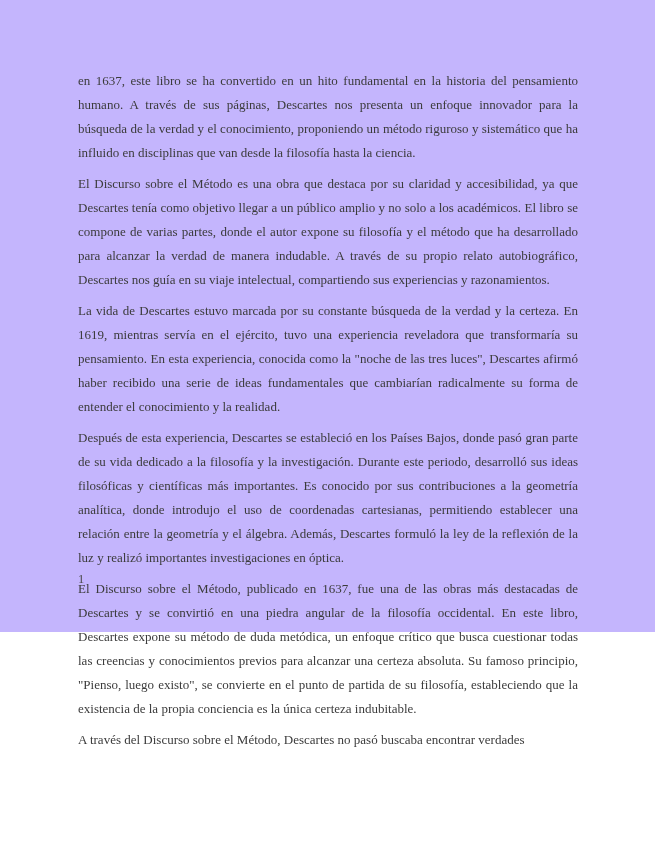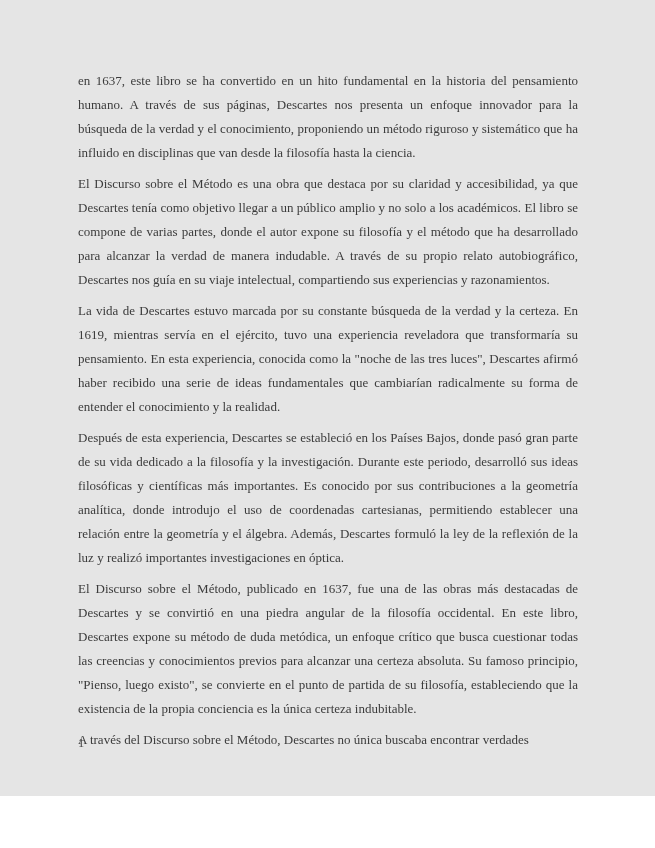--- a/index.html
+++ b/index.html
@@ -9,22 +9,22 @@
   }
   body {
     width: 655px;
     height: 848px;
     overflow: hidden;
     font-family: "Liberation Serif", "DejaVu Serif", serif;
   }
   .page {
     position: relative;
     width: 655px;
-    height: 796px;
-    background: #e5e5e5;
+    height: 632px;
+    background: #c4b5fd;
     box-sizing: border-box;
     padding: 69px 77px 0 78px;
   }
   .content p {
     margin: 0 0 7px 0;
     font-size: 13px;
     line-height: 24px;
     color: #3b3b3b;
     text-align: justify;
     text-justify: inter-word;
@@ -40,16 +40,16 @@
 </head>
 <body>
 
 <div class="page">
   <div class="content">
     <p>en 1637, este libro se ha convertido en un hito fundamental en la historia del pensamiento humano. A través de sus páginas, Descartes nos presenta un enfoque innovador para la búsqueda de la verdad y el conocimiento, proponiendo un método riguroso y sistemático que ha influido en disciplinas que van desde la filosofía hasta la ciencia.</p>
     <p>El Discurso sobre el Método es una obra que destaca por su claridad y accesibilidad, ya que Descartes tenía como objetivo llegar a un público amplio y no solo a los académicos. El libro se compone de varias partes, donde el autor expone su filosofía y el método que ha desarrollado para alcanzar la verdad de manera indudable. A través de su propio relato autobiográfico, Descartes nos guía en su viaje intelectual, compartiendo sus experiencias y razonamientos.</p>
     <p>La vida de Descartes estuvo marcada por su constante búsqueda de la verdad y la certeza. En 1619, mientras servía en el ejército, tuvo una experiencia reveladora que transformaría su pensamiento. En esta experiencia, conocida como la "noche de las tres luces", Descartes afirmó haber recibido una serie de ideas fundamentales que cambiarían radicalmente su forma de entender el conocimiento y la realidad.</p>
     <p>Después de esta experiencia, Descartes se estableció en los Países Bajos, donde pasó gran parte de su vida dedicado a la filosofía y la investigación. Durante este periodo, desarrolló sus ideas filosóficas y científicas más importantes. Es conocido por sus contribuciones a la geometría analítica, donde introdujo el uso de coordenadas cartesianas, permitiendo establecer una relación entre la geometría y el álgebra. Además, Descartes formuló la ley de la reflexión de la luz y realizó importantes investigaciones en óptica.</p>
     <p>El Discurso sobre el Método, publicado en 1637, fue una de las obras más destacadas de Descartes y se convirtió en una piedra angular de la filosofía occidental. En este libro, Descartes expone su método de duda metódica, un enfoque crítico que busca cuestionar todas las creencias y conocimientos previos para alcanzar una certeza absoluta. Su famoso principio, "Pienso, luego existo", se convierte en el punto de partida de su filosofía, estableciendo que la existencia de la propia conciencia es la única certeza indubitable.</p>
-    <p>A través del Discurso sobre el Método, Descartes no única buscaba encontrar verdades</p>
+    <p>A través del Discurso sobre el Método, Descartes no pasó buscaba encontrar verdades</p>
   </div>
   <div class="page-number">1</div>
 </div>
 
 </body></html>

